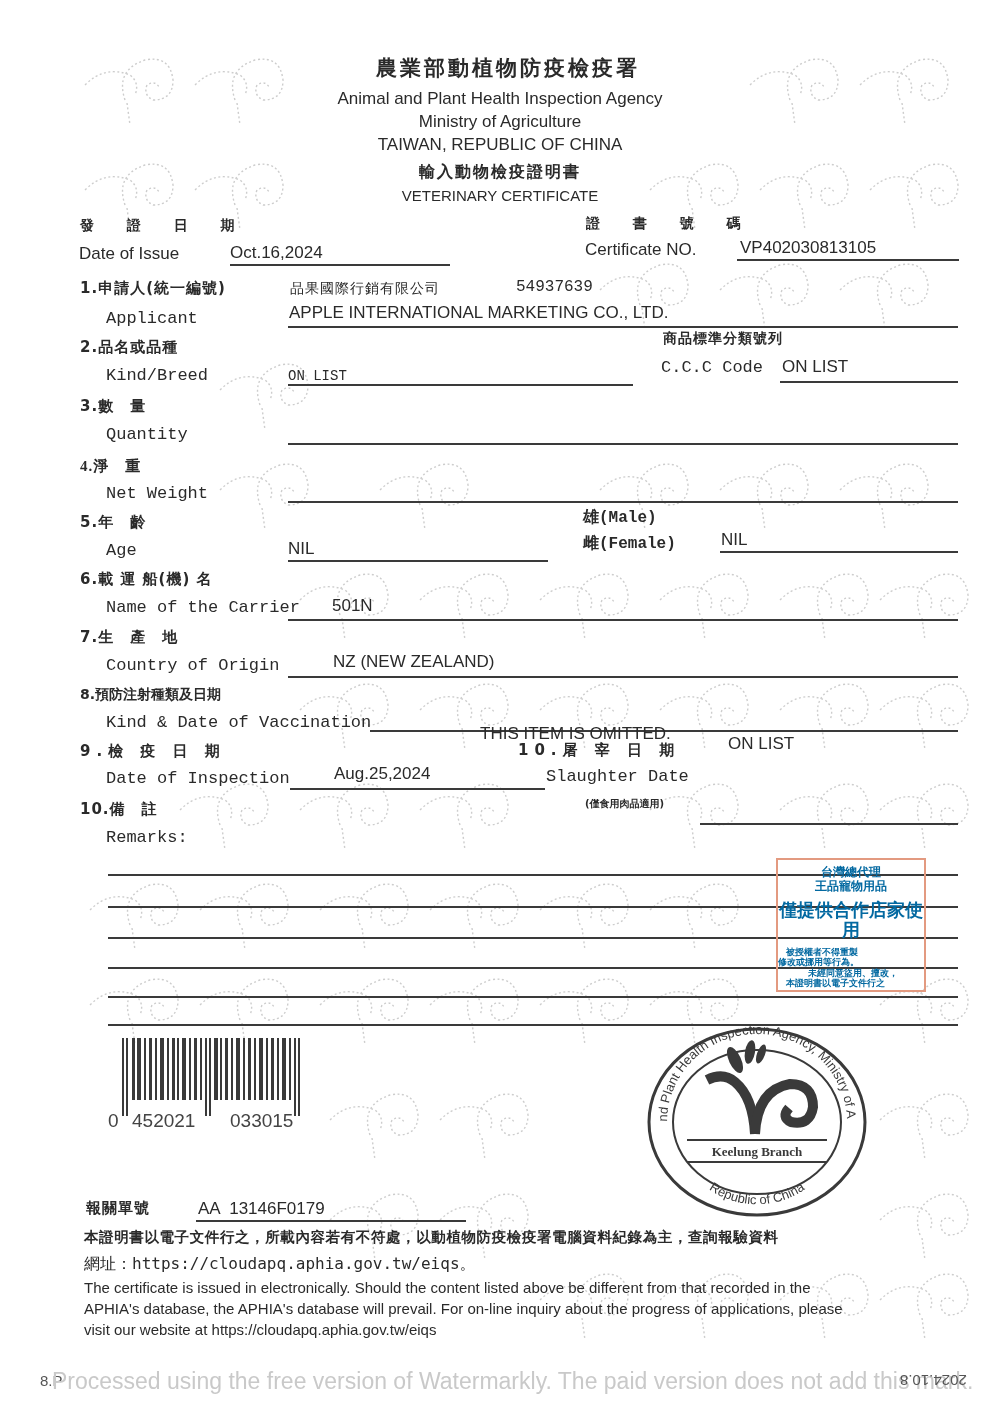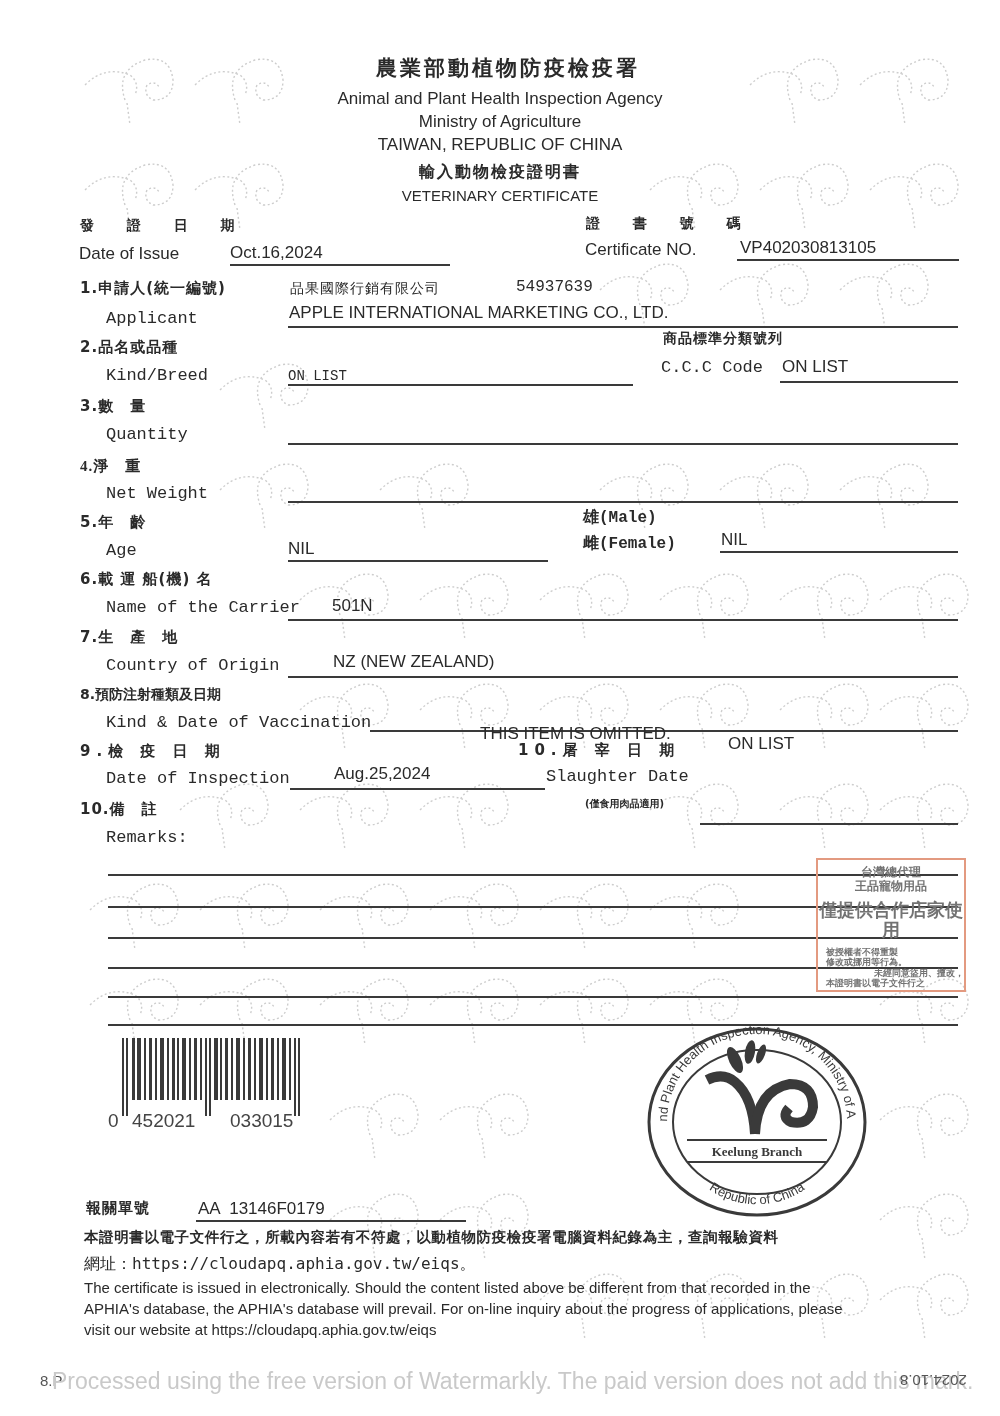--- a/index.html
+++ b/index.html
@@ -8,21 +8,21 @@
   .wm{position:absolute;left:0;top:0;width:1000px;height:1416px;pointer-events:none;z-index:0;}
   .abs{position:absolute;z-index:2;white-space:nowrap;}
   .sans{font-family:"Liberation Sans","DejaVu Sans",sans-serif;}
   .mono{font-family:"Liberation Mono","DejaVu Sans Mono",monospace;}
   .cjk{font-family:"DejaVu Sans",sans-serif;font-weight:bold;letter-spacing:2px;}
   .line{position:absolute;height:2px;background:#3a3a3a;z-index:1;}
   .hdr{position:absolute;left:0;width:1000px;text-align:center;z-index:2;}
   .lbl{font-size:17px;}
   .val{font-size:17px;}
   .stamp{position:absolute;left:776px;top:858px;width:146px;height:130px;border:2px solid #e39a80;
-         z-index:3;color:#737373;text-align:center;font-family:"DejaVu Sans",sans-serif;font-weight:bold;margin-left:40px;}
+         z-index:3;color:#0369a1;text-align:center;font-family:"DejaVu Sans",sans-serif;font-weight:bold;}
   .stamp div{line-height:1.15;}
 </style>
 </head>
 <body>
 
 <svg class="wm" viewBox="0 0 1000 1416">
   <defs>
     <g id="sw" fill="none" stroke="#bdbdbd" stroke-width="1.4" stroke-dasharray="2 2.5">
       <path d="M0 30 Q20 10 45 20 Q55 28 50 40"></path>
       <path d="M40 45 Q30 15 60 5 Q85 0 88 25 Q88 45 68 45 Q58 40 62 30 Q70 25 74 32"></path>
@@ -179,22 +179,22 @@
 <div class="line" style="left:108px;top:937px;width:850px;"></div>
 <div class="line" style="left:108px;top:967px;width:850px;"></div>
 <div class="line" style="left:108px;top:996px;width:850px;"></div>
 <div class="line" style="left:108px;top:1024px;width:850px;"></div>
 
 <div class="stamp">
   <div style="font-size:12px;margin-top:6px;">台灣總代理</div>
   <div style="font-size:12px;">王品寵物用品</div>
   <div style="font-size:18px;margin-top:6px;">僅提供合作店家使用</div>
   <div style="font-size:9px;margin-top:6px;text-align:left;padding-left:8px;">被授權者不得重製</div>
-  <div style="font-size:9px;text-align:left;padding-left:8px;">修改或挪用等行為。</div>
-  <div style="font-size:9px;text-align:right;padding-left:4px;">未經同意盜用、擅改，</div>
+  <div style="font-size:9px;text-align:left;">修改或挪用等行為。</div>
+  <div style="font-size:9px;text-align:center;padding-left:4px;">未經同意盜用、擅改，</div>
   <div style="font-size:9px;text-align:left;padding-left:8px;">本證明書以電子文件行之</div>
 </div>
 
 <svg class="abs" style="left:120px;top:1038px;" width="185" height="85" viewBox="0 0 185 85">
   <g fill="#3a3a3a">
     <rect x="2" y="0" width="2" height="78"></rect>
       <rect x="6" y="0" width="2" height="78"></rect>
     <rect x="12" y="0" width="3" height="62"></rect>
       <rect x="17" y="0" width="4" height="62"></rect>
       <rect x="24" y="0" width="2" height="62"></rect>

